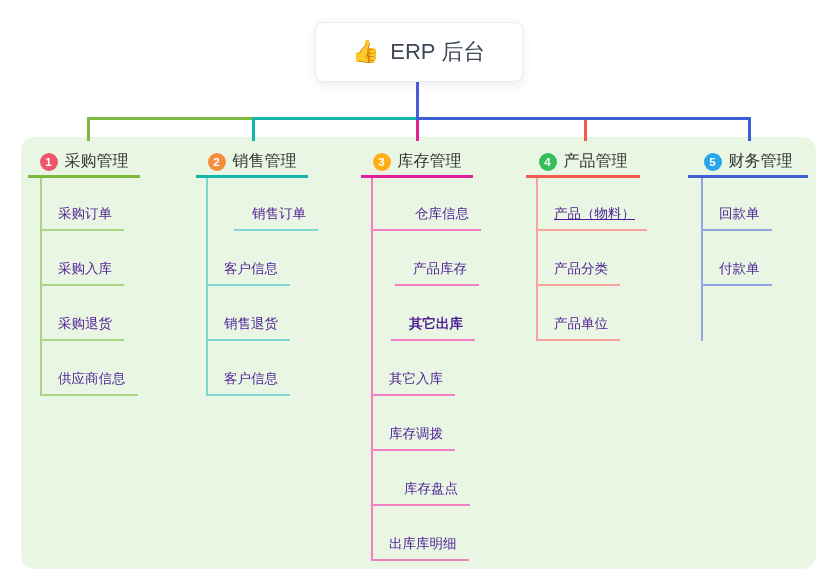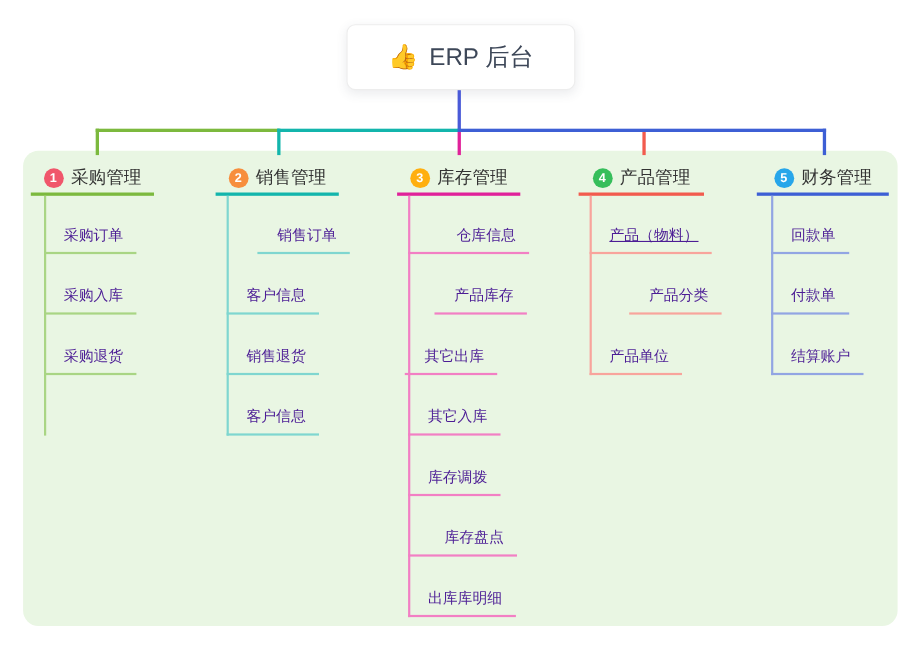--- a/index.html
+++ b/index.html
@@ -83,34 +83,34 @@
   </div>
   <div class="branch-title" id="bt-4" style="left: 688px; top: 148px; width: 120px; border-bottom-color: rgb(61, 95, 213);">
     <span class="badge" id="bd-4" style="background: rgb(39, 166, 234);">5</span>
     <span>财务管理</span>
   </div>
 
 <div class="fishbone" style="left: 40px; top: 178px; height: 218px; background: rgb(169, 213, 132);"></div>
     <div class="sub-item" style="left: 40px; top: 206px; border-bottom-color: rgb(169, 213, 132);">采购订单</div>
     <div class="sub-item" style="left: 40px; top: 261px; border-bottom-color: rgb(169, 213, 132);">采购入库</div>
     <div class="sub-item" style="left: 40px; top: 316px; border-bottom-color: rgb(169, 213, 132);">采购退货</div>
+    <div class="sub-item" style="left: 40px; top: 371px; border-bottom-color: rgb(169, 213, 132);">供应商信息</div>
     <div class="fishbone" style="left: 206px; top: 178px; height: 218px; background: rgb(127, 214, 208);"></div>
     <div class="sub-item" style="left: 214px; top: 206px; border-bottom-color: rgb(127, 214, 208); margin-left: 20px;">销售订单</div>
     <div class="sub-item" style="left: 206px; top: 261px; border-bottom-color: rgb(127, 214, 208);">客户信息</div>
     <div class="sub-item" style="left: 206px; top: 316px; border-bottom-color: rgb(127, 214, 208);">销售退货</div>
     <div class="sub-item" style="left: 206px; top: 371px; border-bottom-color: rgb(127, 214, 208);">客户信息</div>
     <div class="fishbone" style="left: 371px; top: 178px; height: 383px; background: rgb(242, 127, 196);"></div>
     <div class="sub-item" style="left: 371px; top: 206px; border-bottom-color: rgb(242, 127, 196); padding-left: 44px;">仓库信息</div>
     <div class="sub-item" style="left: 355px; top: 261px; border-bottom-color: rgb(242, 127, 196); margin-left: 40px;">产品库存</div>
-    <div class="sub-item" style="left: 368px; top: 316px; border-bottom-color: rgb(242, 127, 196);">其它出库</div>
+    <div class="sub-item" style="left: 391px; top: 316px; border-bottom-color: rgb(242, 127, 196); font-weight: bold;">其它出库</div>
     <div class="sub-item" style="left: 371px; top: 371px; border-bottom-color: rgb(242, 127, 196);">其它入库</div>
     <div class="sub-item" style="left: 371px; top: 426px; border-bottom-color: rgb(242, 127, 196);">库存调拨</div>
     <div class="sub-item" style="left: 371px; top: 481px; border-bottom-color: rgb(242, 127, 196); padding-left: 33px;">库存盘点</div>
     <div class="sub-item" style="left: 371px; top: 536px; border-bottom-color: rgb(242, 127, 196);">出库库明细</div>
     <div class="fishbone" style="left: 536px; top: 178px; height: 163px; background: rgb(248, 164, 156);"></div>
     <div class="sub-item" style="left: 536px; top: 206px; border-bottom-color: rgb(248, 164, 156); text-decoration: underline;">产品（物料）</div>
-    <div class="sub-item" style="left: 536px; top: 261px; border-bottom-color: rgb(248, 164, 156); margin-left: 36px;">产品分类</div>
+    <div class="sub-item" style="left: 536px; top: 261px; border-bottom-color: rgb(248, 164, 156);">产品分类</div>
     <div class="sub-item" style="left: 536px; top: 316px; border-bottom-color: rgb(248, 164, 156);">产品单位</div>
     <div class="fishbone" style="left: 701px; top: 178px; height: 163px; background: rgb(146, 165, 227);"></div>
     <div class="sub-item" style="left: 701px; top: 206px; border-bottom-color: rgb(146, 165, 227);">回款单</div>
     <div class="sub-item" style="left: 701px; top: 261px; border-bottom-color: rgb(146, 165, 227);">付款单</div>
-    <div class="sub-item" style="left: 701px; top: 316px; border-bottom-color: rgb(146, 165, 227);">结算账户</div>
   </div>
 
 </body></html>

